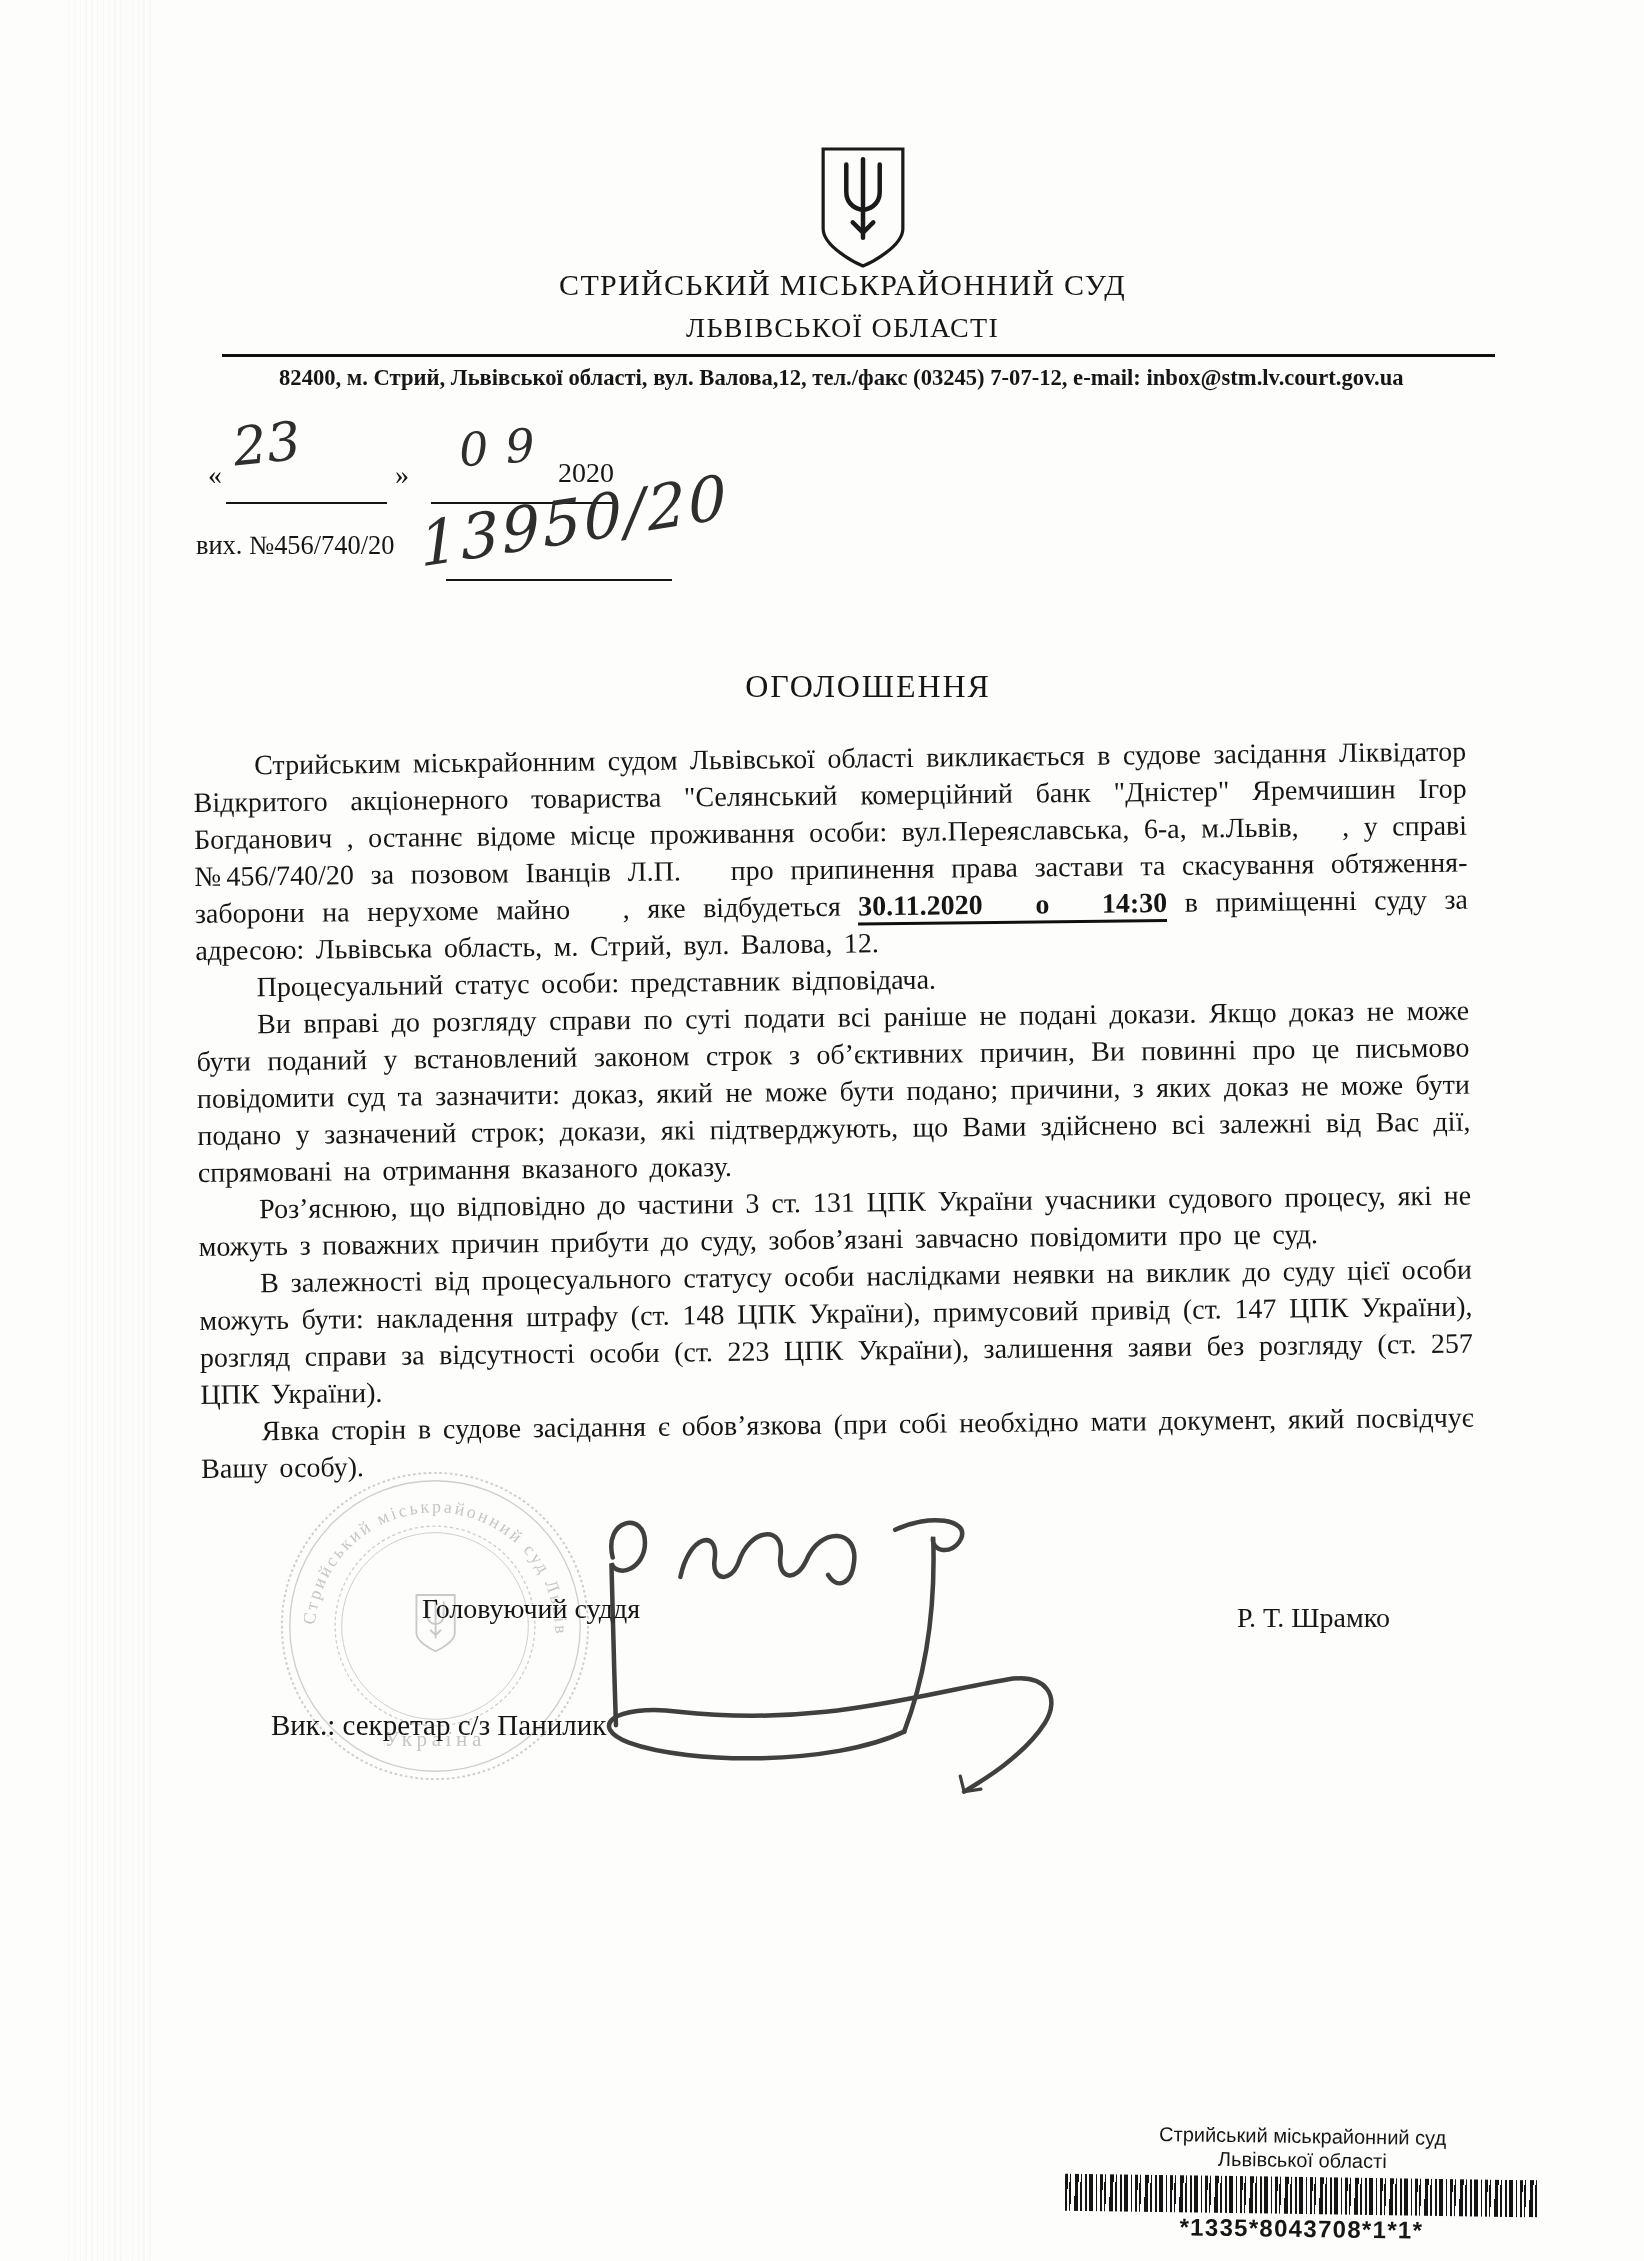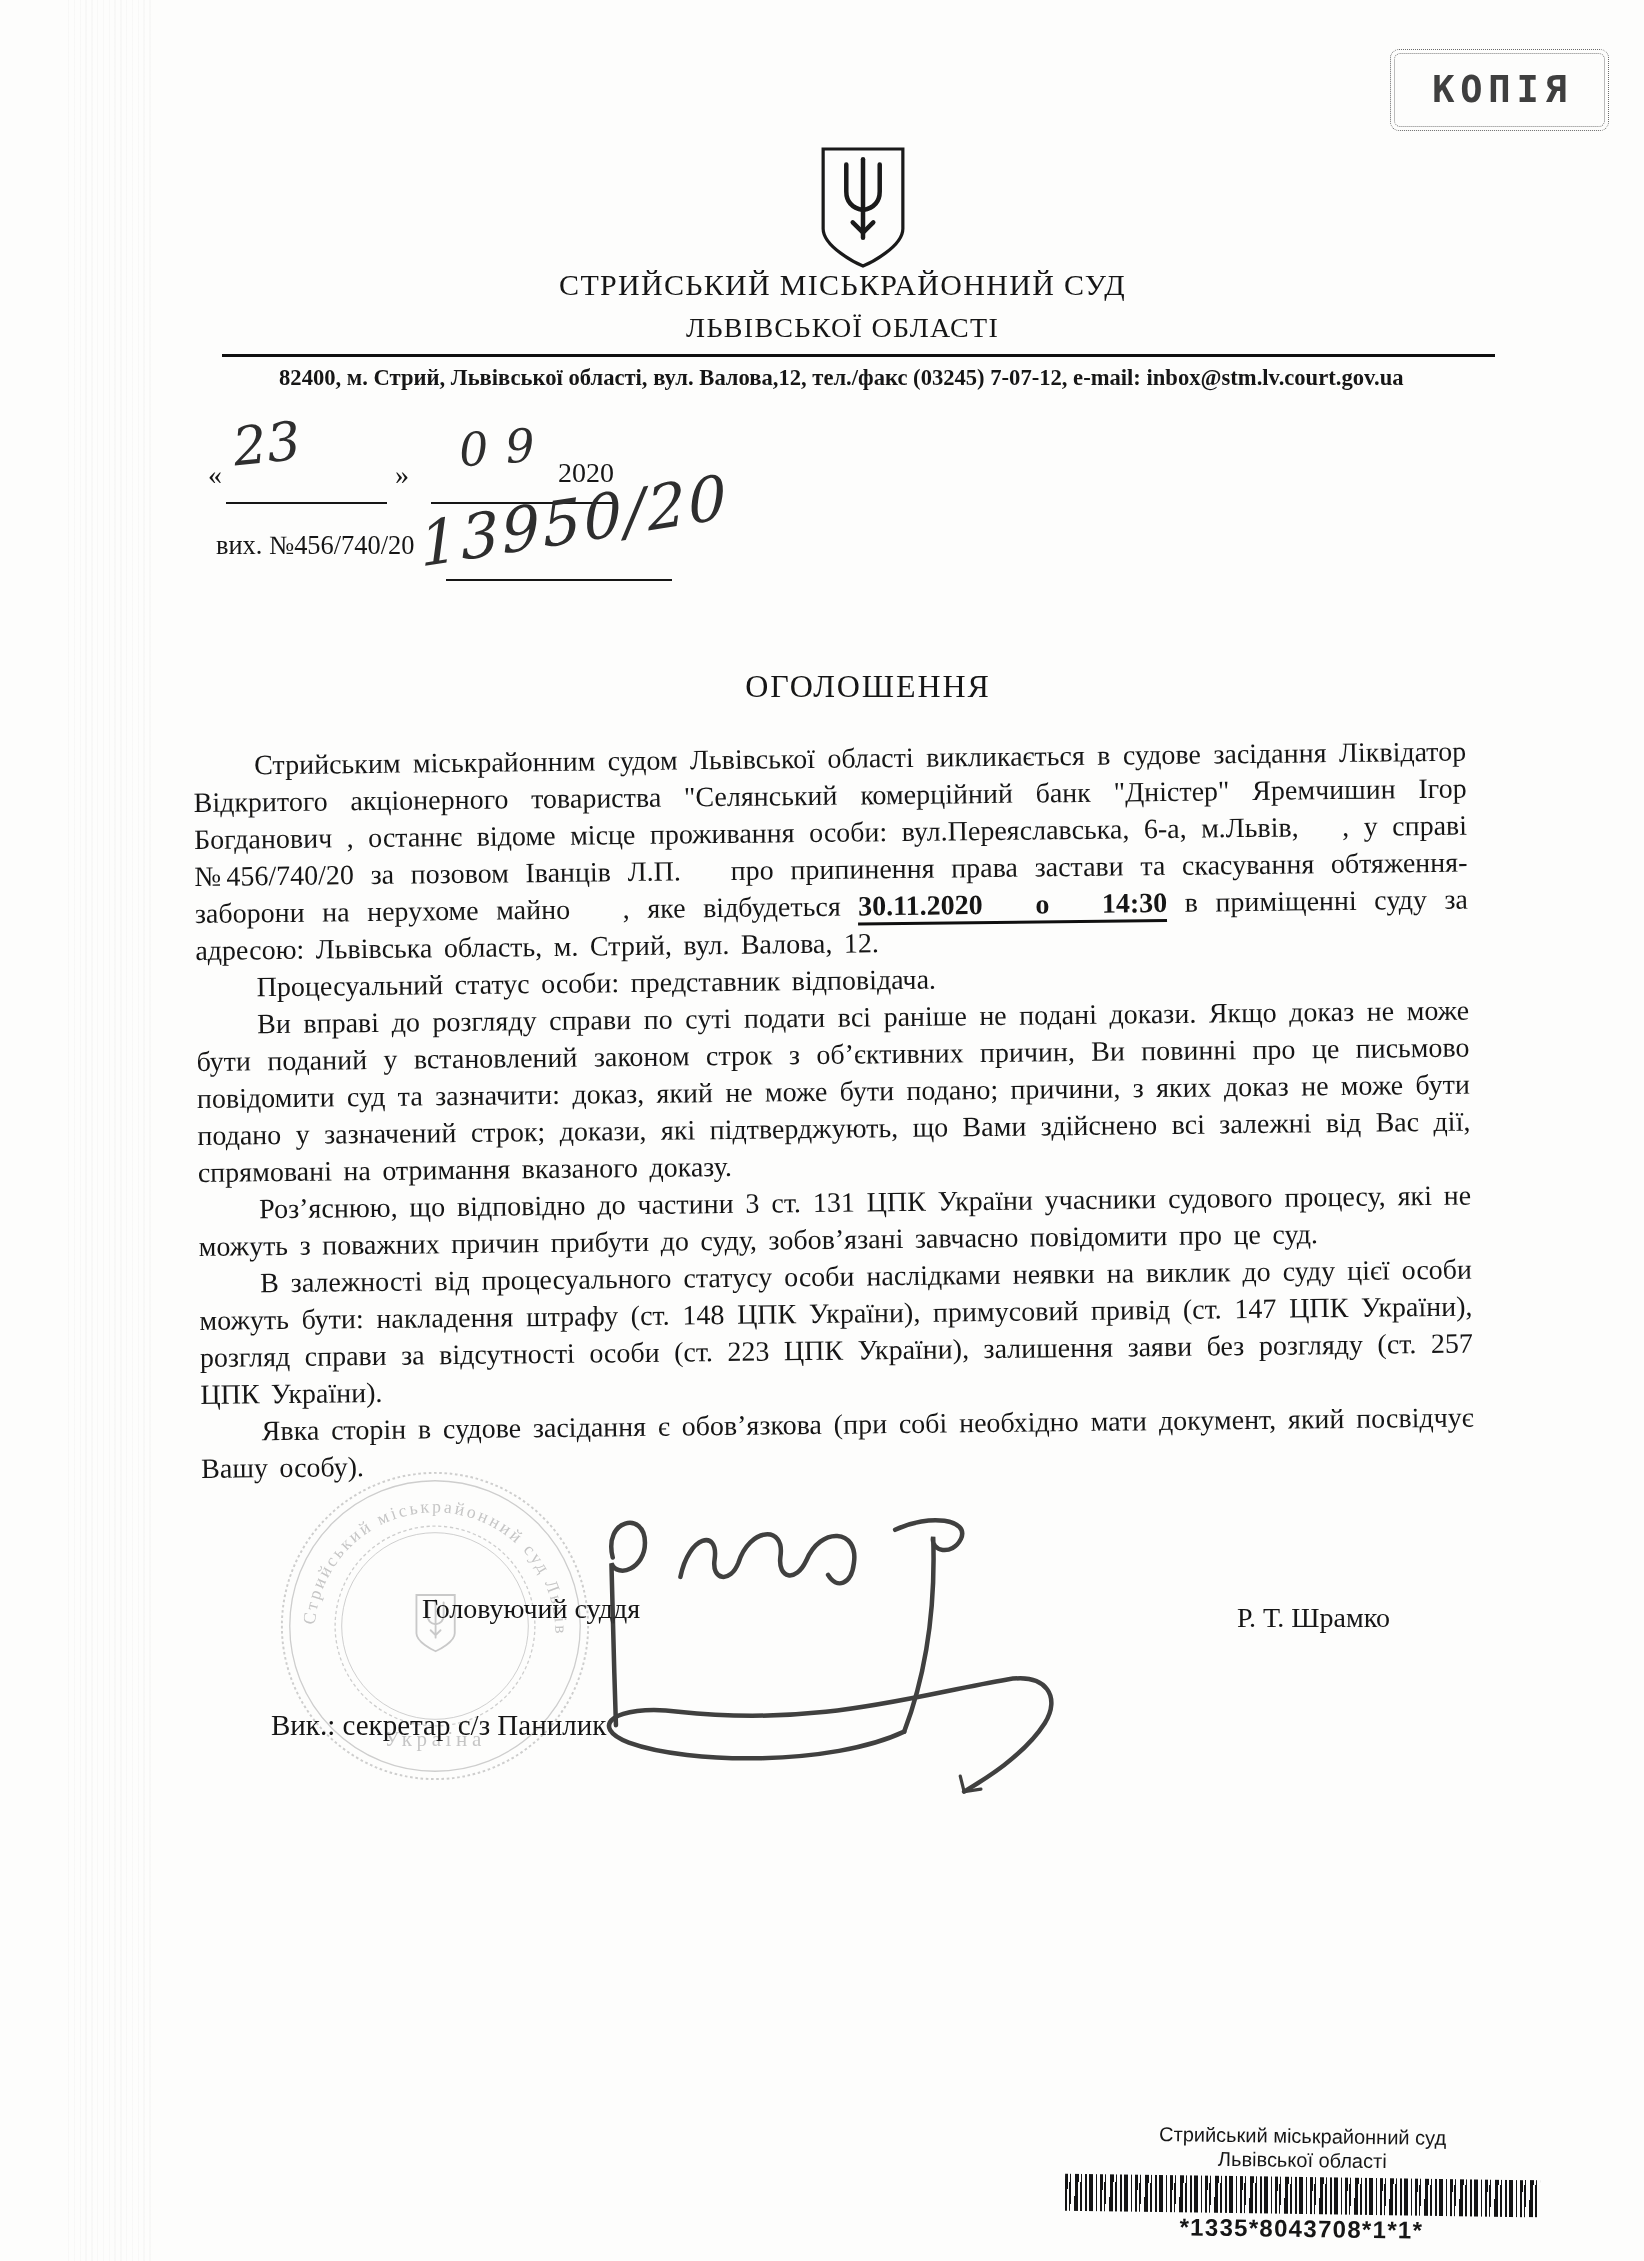--- a/index.html
+++ b/index.html
@@ -25,21 +25,21 @@
   .address-line{position:absolute;left:0;right:0;top:365px;text-align:center;transform:translateX(19.3px);
         font-size:22.6px;font-weight:bold;}
   .address-line .email{text-decoration-thickness:1.9px;text-underline-offset:3.9px;}
   
   .q{position:absolute;font-size:28px;}
   .fill-line{position:absolute;height:1.9px;background:#161616;}
   .hw{position:absolute;font-family:"DejaVu Serif", serif;font-style:italic;color:#2e2e2e;}
   .hw-day{left:233px;top:413px;font-size:53px;transform:rotate(-6deg);}
   .hw-month{left:459px;top:420px;font-size:46px;transform:rotate(-4deg);letter-spacing:17px;}
   .year{position:absolute;left:558px;top:457px;font-size:28px;}
-  .vykh{position:absolute;left:216px;top:530px;font-size:26.4px;text-align:center;}
+  .vykh{position:absolute;left:196px;top:530px;font-size:26.4px;text-align:center;}
   .hw-number{left:418px;top:485px;font-size:61px;transform:rotate(-9deg) skewX(-6deg);letter-spacing:2.6px;}
   
   .doc-title{position:absolute;left:0;right:0;top:668px;text-align:center;transform:translateX(46px);
         font-size:32px;letter-spacing:1.9px;}
   .body-text{position:absolute;left:193px;top:747px;width:1273px;font-size:28px;line-height:37px;
         text-align:justify;word-spacing:4.5px;transform:rotate(-0.65deg);transform-origin:left top;}
   .para{margin:0;text-indent:61px;}
   .bold-ul{font-weight:bold;border-bottom:3.9px solid #101010;padding-bottom:0.6px;}
   
   .seal{position:absolute;left:274px;top:1465px;width:322px;height:322px;opacity:.9;}
@@ -62,25 +62,20 @@
           #141414 24px 28px, #fdfdfc 28px 31px,
           #141414 31px 32px, #fdfdfc 32px 35px);}
   .barcode-text{margin-top:1.3px;font-size:24px;font-weight:bold;letter-spacing:1.3px;}
 </style>
 </head>
 <body>
 
 <div class="page">
   <div class="scan-noise"></div>
 
-  <div class="copy-stamp">
-    <div class="copy-stamp-inner">
-      <span class="copy-stamp-text">КОПІЯ</span>
-    </div>
-  </div>
 
   <svg class="emblem" viewBox="0 0 140 190">
     <g fill="none" stroke="#1a1a1a" stroke-width="5">
       <path d="M8,4 H132 V128 C132,156 80,182 70,186 C60,182 8,156 8,128 Z"></path>
       <g stroke-width="7" stroke-linecap="round">
         <path d="M70,20 L70,98"></path>
         <path d="M44,28 L44,70 C44,88 55,96 70,99"></path>
         <path d="M96,28 L96,70 C96,88 85,96 70,99"></path>
         <path d="M70,99 L70,142"></path>
         <path d="M54,118 L70,134 L86,118"></path>

